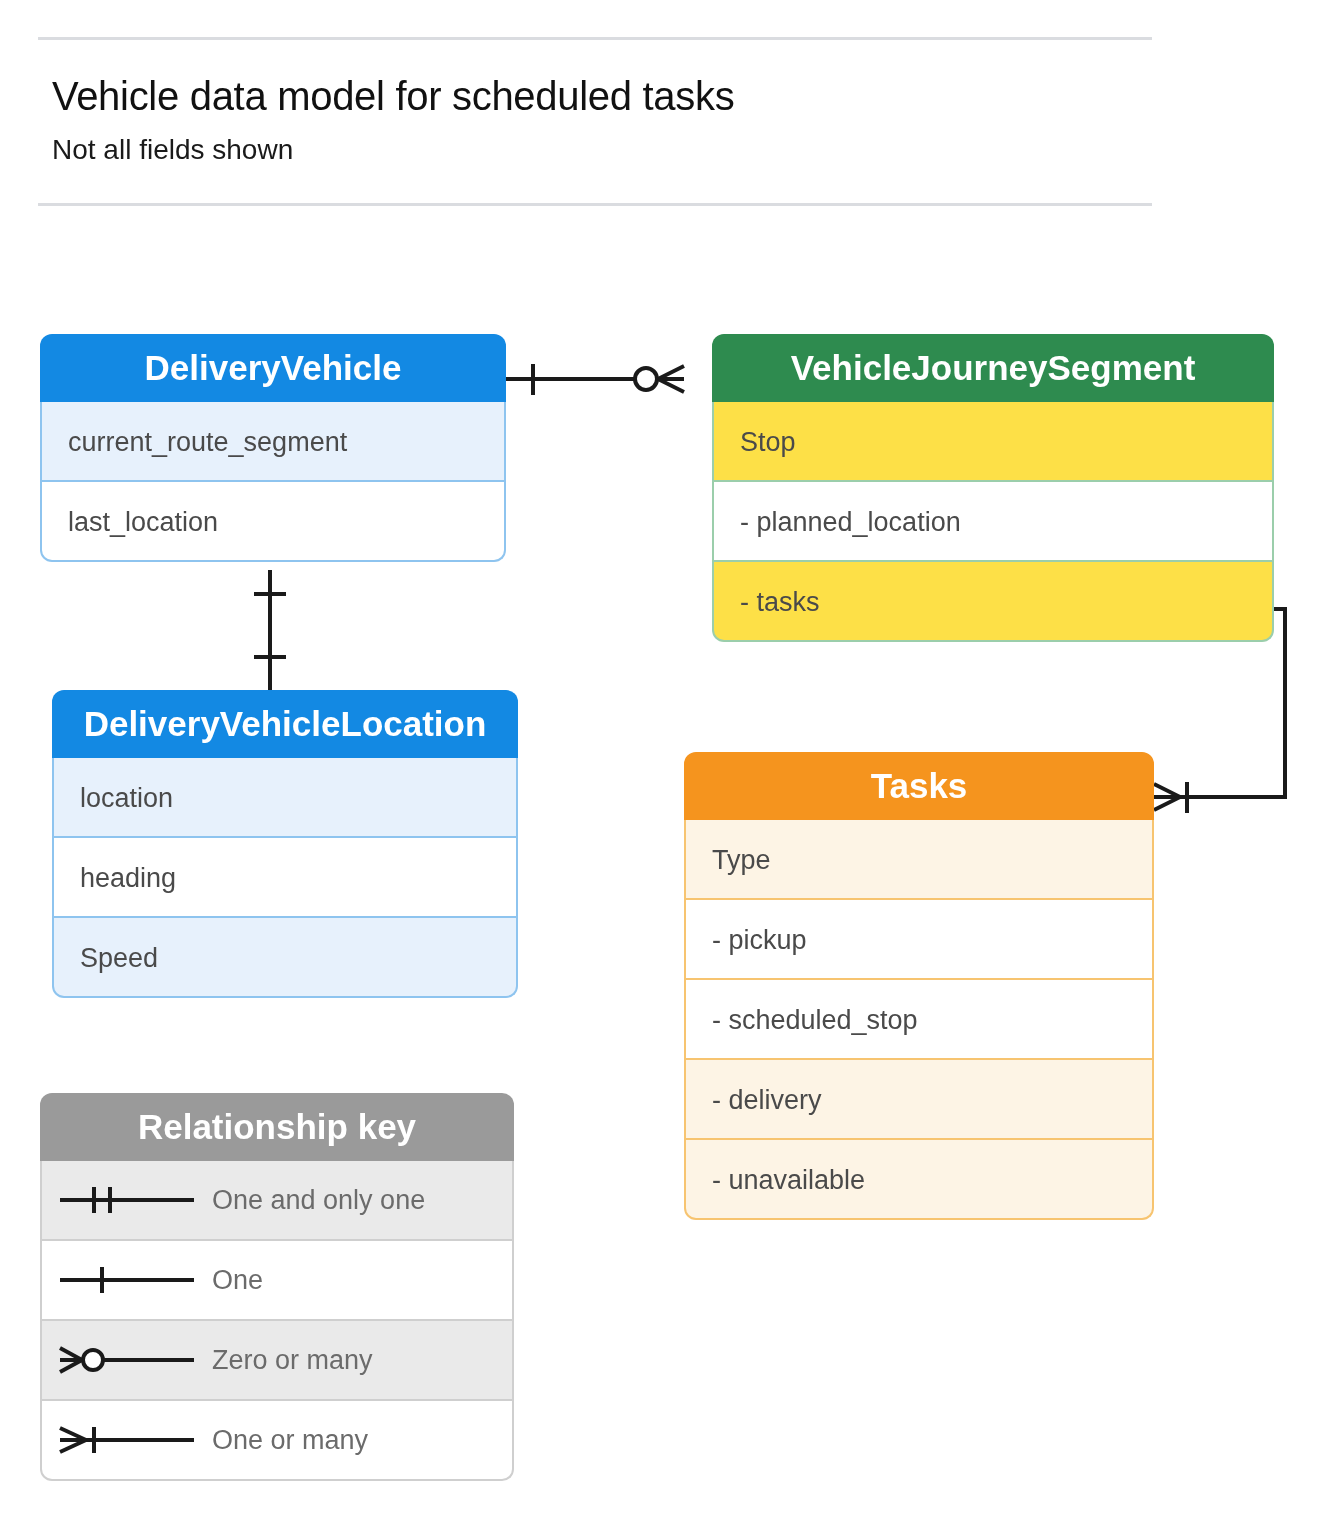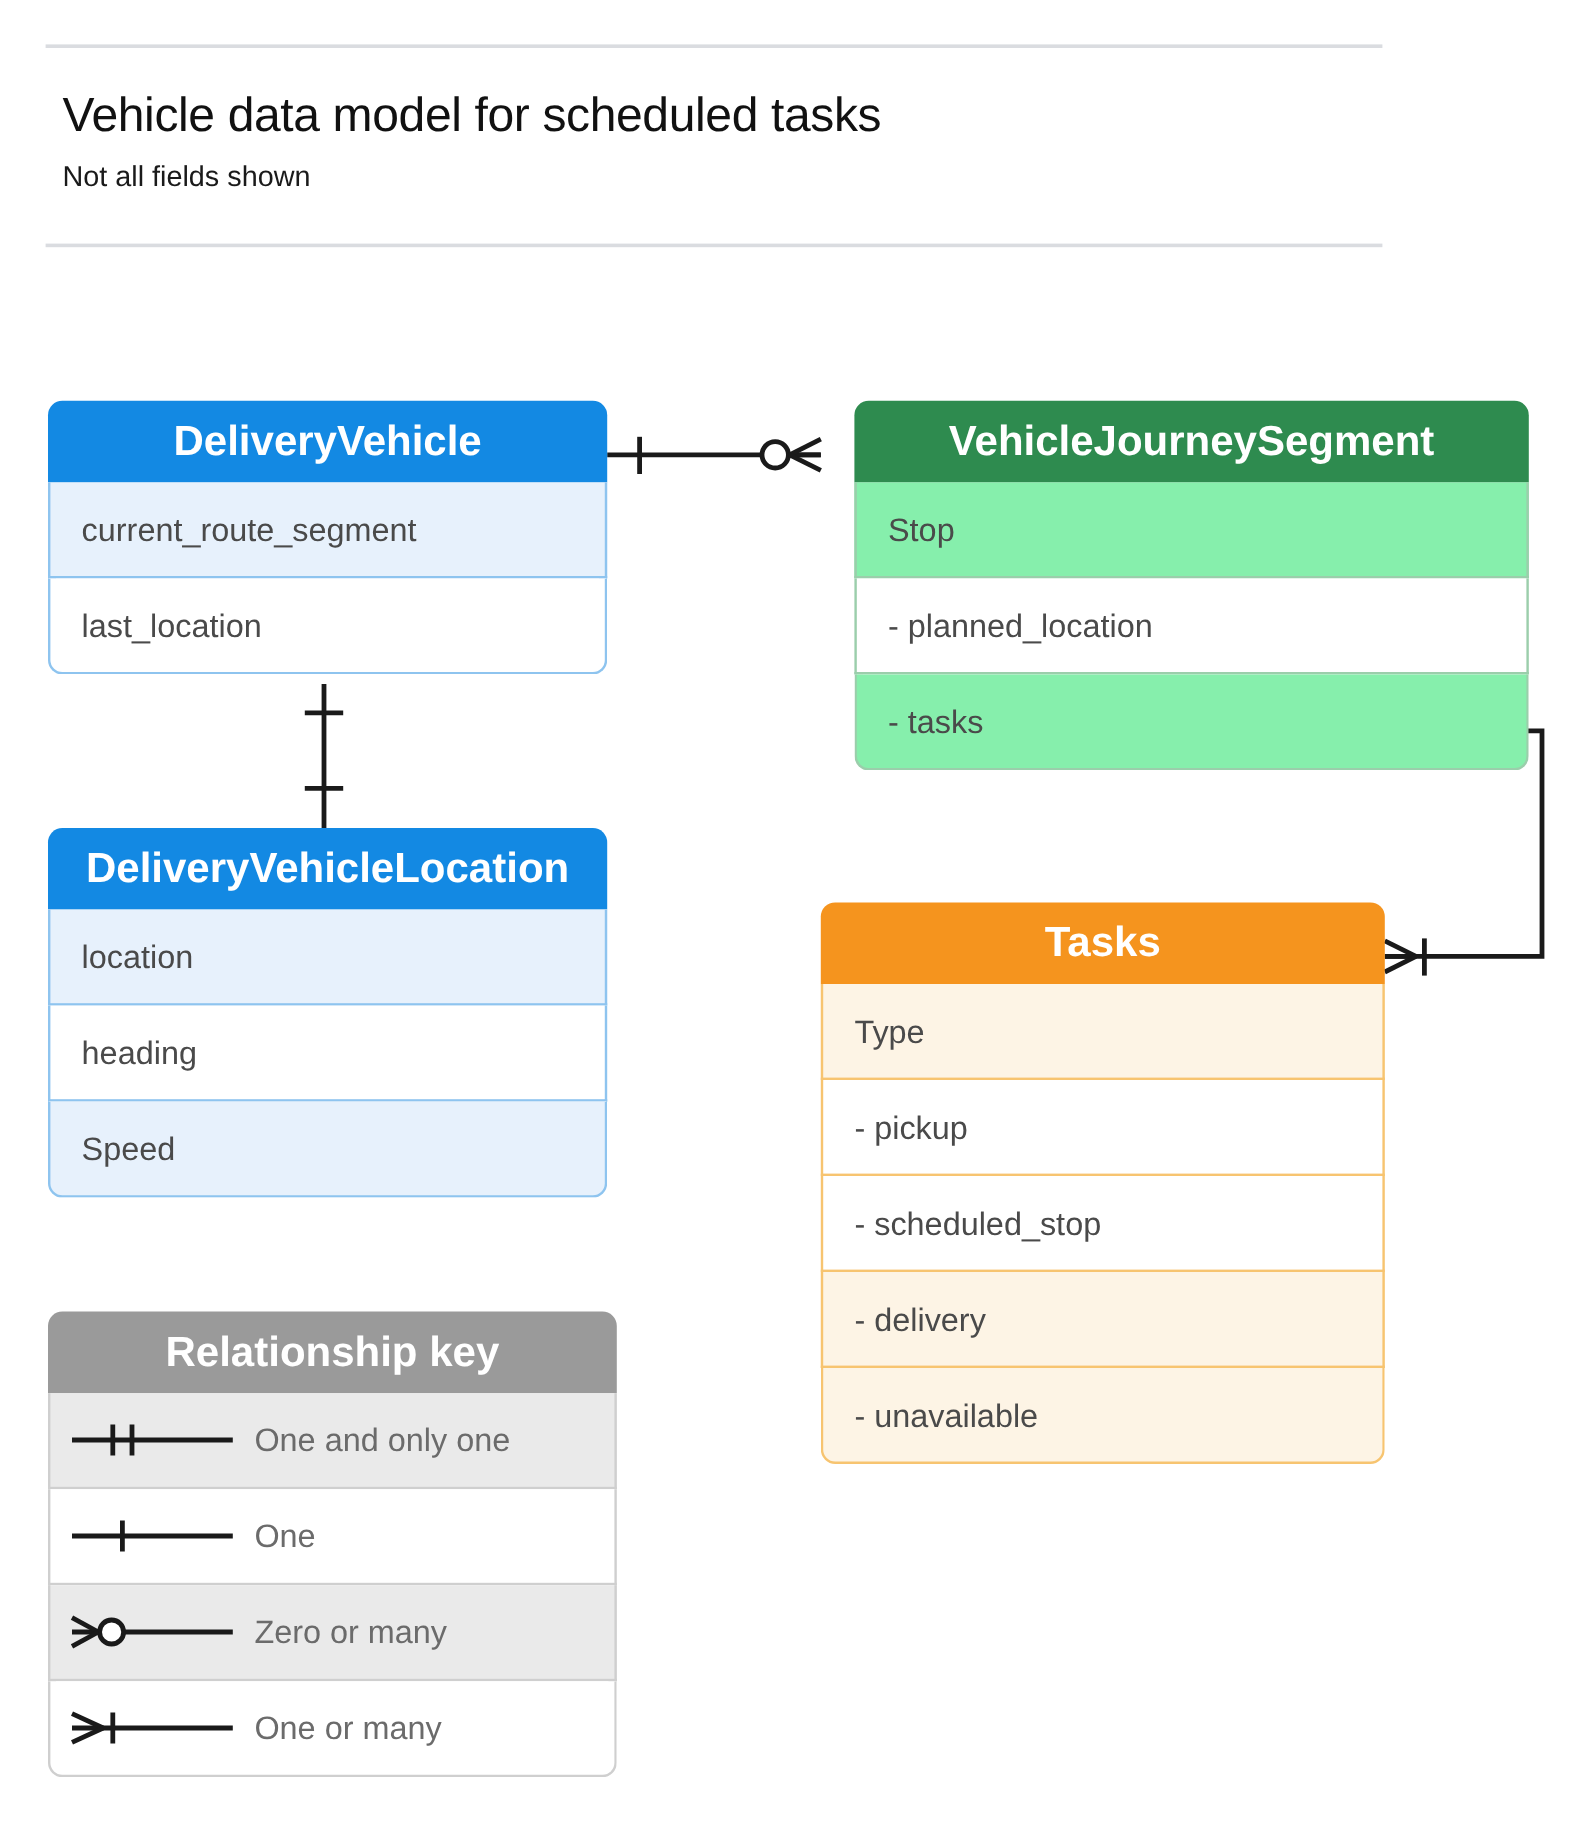--- a/index.html
+++ b/index.html
@@ -33,21 +33,21 @@
     font-size: 40px;
     font-weight: normal;
     color: #111111;
     letter-spacing: -0.3px;
     white-space: nowrap;
   }
   #page-subtitle {
     position: absolute;
     left: 52px;
     top: 134px;
-    font-size: 24px;
+    font-size: 28px;
     font-weight: normal;
     color: #1a1a1a;
     white-space: nowrap;
   }
 
   
   .entity {
     position: absolute;
     box-sizing: border-box;
     border-radius: 12px;
@@ -87,21 +87,21 @@
   .blue .entity-row.tint { background: #e7f1fc; }
 
   
   .green .entity-title { background: #2e8b4f; }
   .green .entity-row {
     background: #ffffff;
     border-left: 2px solid #9bceab;
     border-right: 2px solid #9bceab;
     border-bottom: 2px solid #9bceab;
   }
-  .green .entity-row.tint { background: #86efac; }
+  .green .entity-row.tint { background: #fde047; }
 
   
   .orange .entity-title { background: #f5941e; }
   .orange .entity-row {
     background: #ffffff;
     border-left: 2px solid #f7c470;
     border-right: 2px solid #f7c470;
     border-bottom: 2px solid #f7c470;
   }
   .orange .entity-row.tint { background: #fdf4e5; }
@@ -128,21 +128,21 @@
   }
   .legend-label {
     font-size: 27px;
     color: #6b6b6b;
     line-height: 1;
     white-space: nowrap;
   }
 
   
   #entity-delivery-vehicle      { left: 40px;  top: 334px;  width: 466px; }
-  #entity-delivery-vehicle-location { left: 40px; top: 690px; width: 466px; }
+  #entity-delivery-vehicle-location { left: 52px; top: 690px; width: 466px; }
   #entity-vehicle-journey-segment   { left: 712px; top: 334px; width: 562px; }
   #entity-tasks                 { left: 684px; top: 752px; width: 470px; }
   #legend-box                   { left: 40px;  top: 1093px; width: 474px; }
 
   
   #connectors {
     position: absolute;
     left: 0;
     top: 0;
     width: 1325px;

